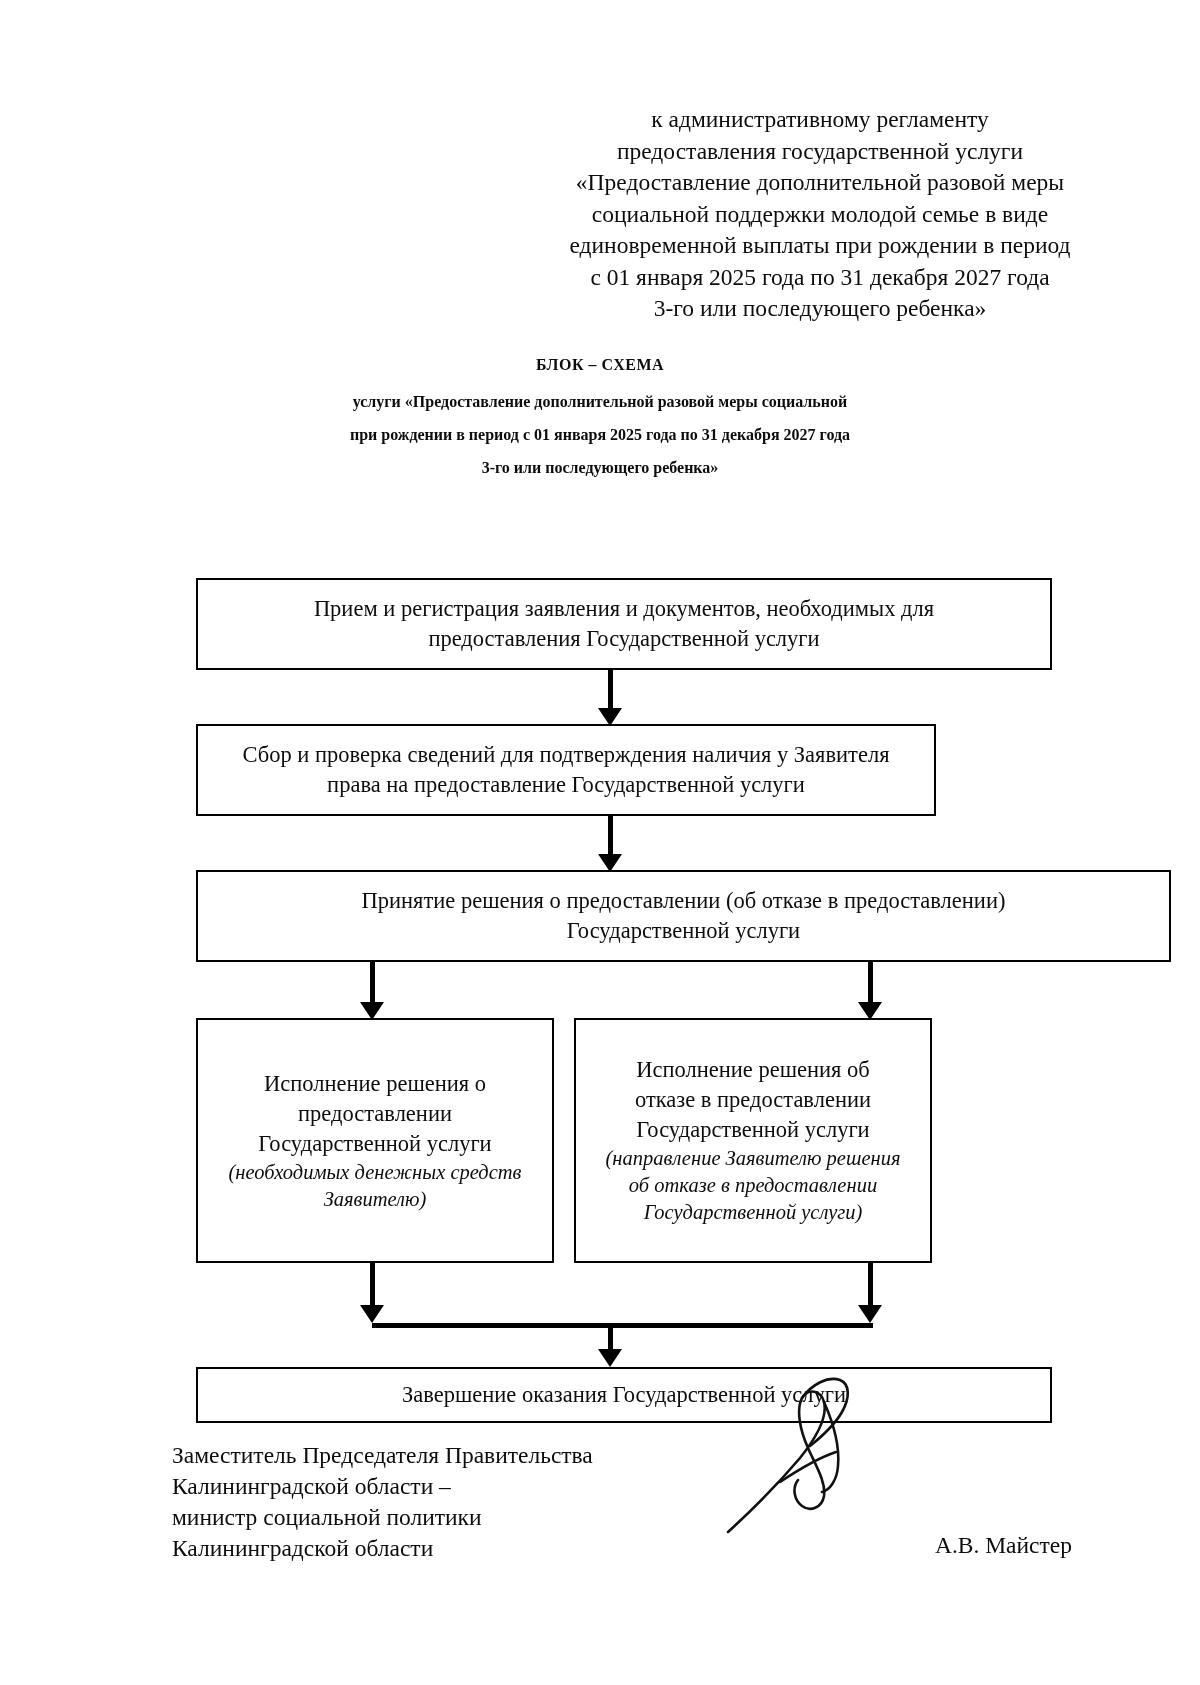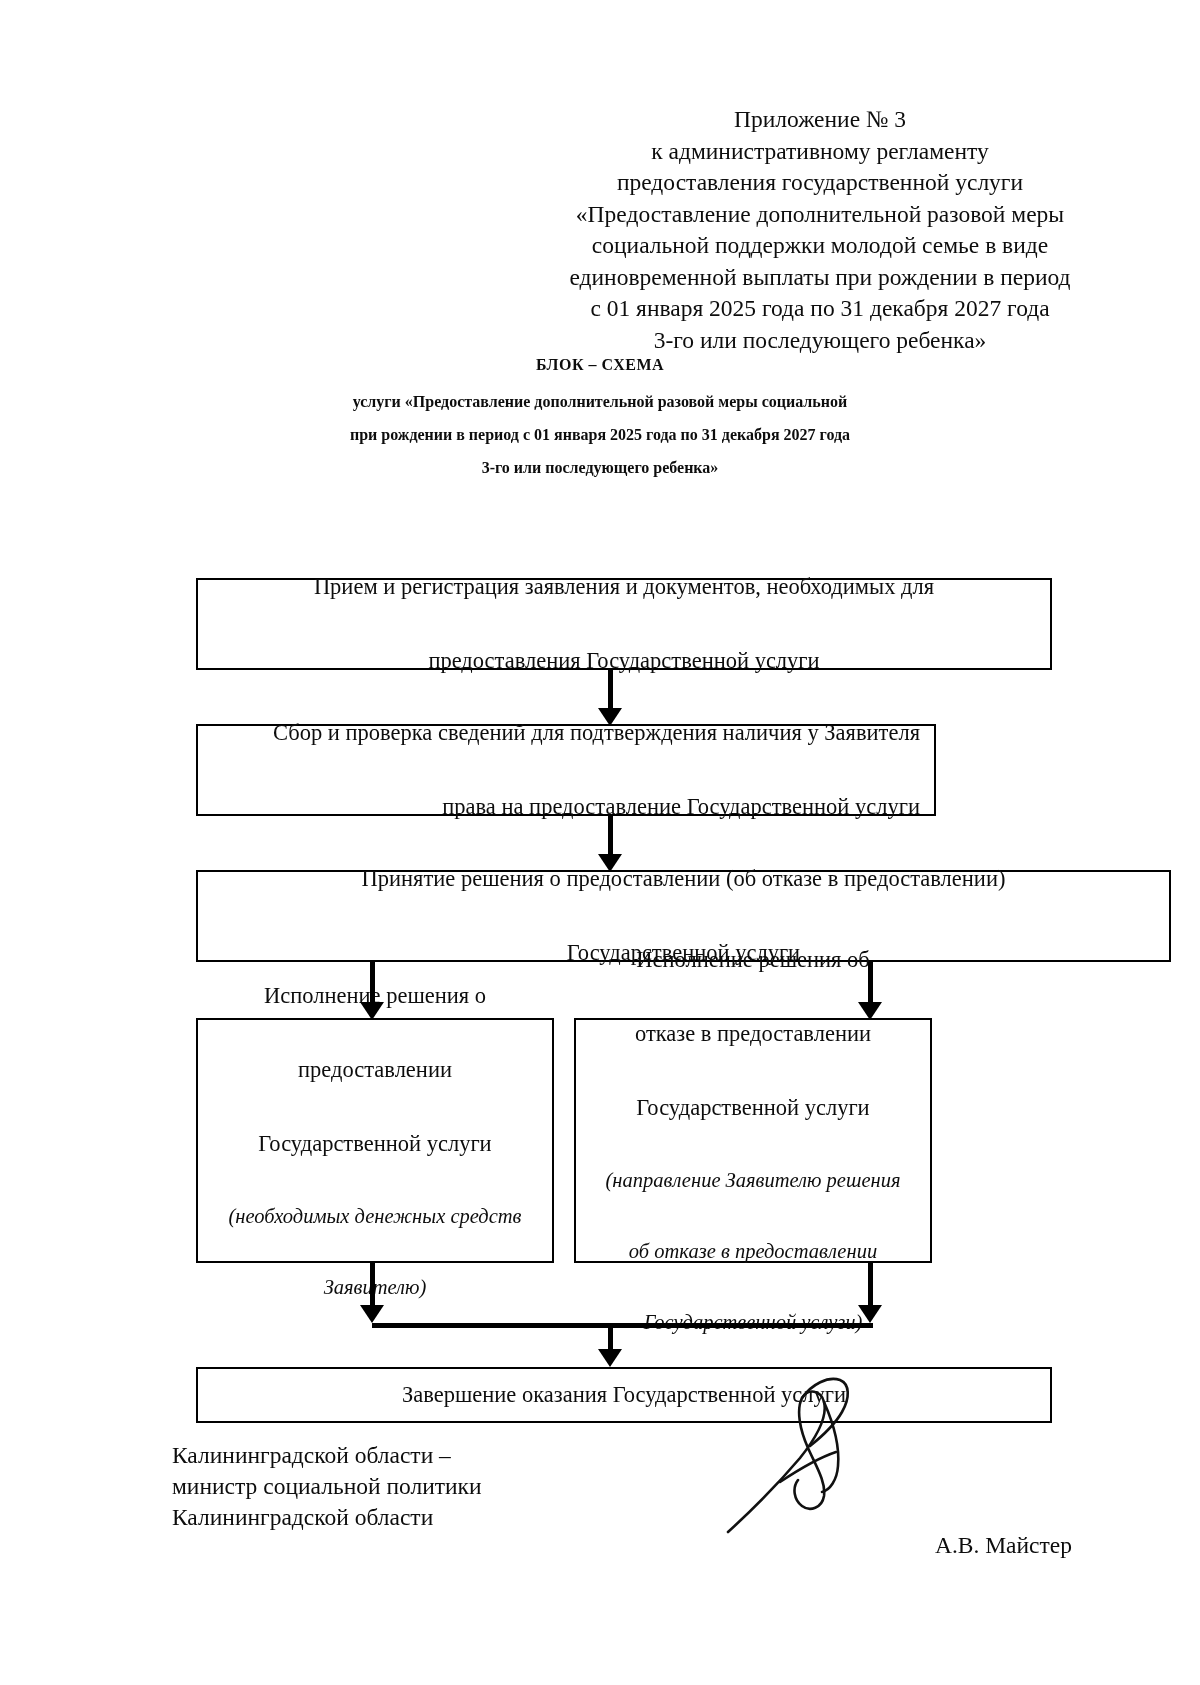--- a/index.html
+++ b/index.html
@@ -63,32 +63,31 @@
     box-sizing: border-box;
     border: 2.5px solid #000;
     background: #fff;
     display: flex;
     flex-direction: column;
     align-items: center;
     justify-content: center;
     text-align: center;
     font-size: 22.5px;
     line-height: 30px;
-    padding: 8px 14px;
-    gap: 44px;
+    padding: 8px 0;
   }
   .node .ln { display: block; white-space: nowrap; }
   .node .note {
     font-style: italic;
     font-size: 20.5px;
     line-height: 27px;
   }
 
   #node-intake   { width: 856px; height: 92px; }
-  #node-verify   { width: 740px; height: 92px; align-items: flex-end; }
+  #node-verify   { width: 740px; height: 92px; }
   #node-decision { width: 975px; height: 92px; }
   #node-complete { width: 856px; height: 56px; }
 
   .branch-row {
     display: flex;
     justify-content: space-between;
     width: 736px;
   }
   .branch-node {
     width: 358px;
@@ -209,21 +208,20 @@
     width: 180px;
     height: 180px;
   }
 </style>
 </head>
 <body>
 
 <div class="page">
 
   <div class="appendix-block">
-    <span class="ln">Приложение № 3</span>
     <span class="ln">к административному регламенту</span>
     <span class="ln">предоставления государственной услуги</span>
     <span class="ln">«Предоставление дополнительной разовой меры</span>
     <span class="ln">социальной поддержки молодой семье в виде</span>
     <span class="ln">единовременной выплаты при рождении в период</span>
     <span class="ln">с 01 января 2025 года по 31 декабря 2027 года</span>
     <span class="ln">3-го или последующего ребенка»</span>
   </div>
 
   <div class="doc-title">
@@ -297,20 +295,21 @@
     </div>
 
     <div class="node" id="node-complete">
       <span class="ln">Завершение оказания Государственной услуги</span>
     </div>
 
   </div>
 
   <div class="signature-block">
     <div class="sig-lines">
+      <span class="ln">Заместитель Председателя Правительства</span>
       <span class="ln">Калининградской области –</span>
       <span class="ln">министр социальной политики</span>
       <span class="ln">Калининградской области</span>
     </div>
 
     <svg class="sig-mark" viewBox="0 0 180 180">
       <g fill="none" stroke="#111" stroke-width="2.6" stroke-linecap="round" stroke-linejoin="round">
         <path d="M8 170 C 30 150, 58 122, 80 96 C 96 76, 108 56, 104 40 C 101 28, 88 26, 82 36 C 76 48, 80 68, 88 86 C 96 104, 106 120, 104 134 C 102 146, 90 150, 82 144 C 74 138, 72 126, 78 118"></path>
         <path d="M82 36 C 92 22, 108 14, 120 18 C 130 22, 130 36, 122 50 C 114 64, 100 76, 90 84"></path>
         <path d="M104 40 C 112 58, 120 82, 118 104 C 117 118, 110 128, 102 130"></path>

